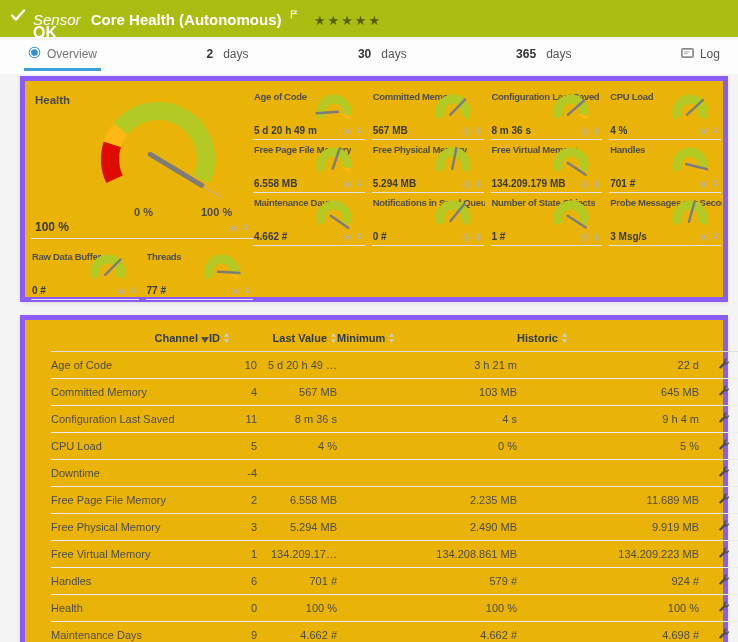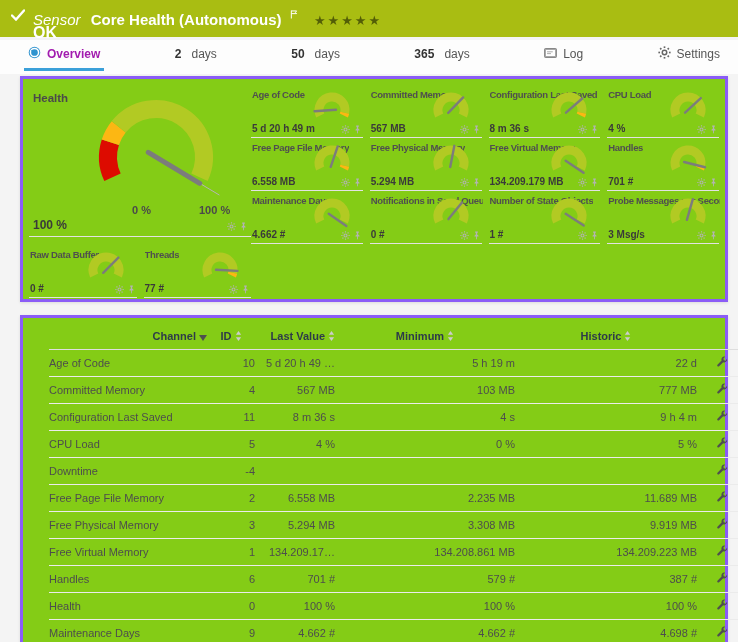--- a/index.html
+++ b/index.html
@@ -20,26 +20,26 @@
   .kind { font-style:italic; margin-right:6px; }
   .sensor-title { font-weight:bold; }
   .flag { margin-left:4px; vertical-align:super; }
   .stars { margin-left:12px; color:rgba(30,35,0,0.62); font-size:13px; letter-spacing:2px; }
   .status-ok { position:absolute; left:33px; top:24px; font-size:16px; font-weight:bold; }
 
   
   .topwhite { position:absolute; left:0; top:40px; right:0; height:34px; background:#fdfdfd; }
   .tabbar { position:absolute; left:24px; right:14px; top:0; height:31px; display:flex; justify-content:space-between; align-items:stretch; }
   .tab { display:flex; align-items:center; gap:6px; font-size:12px; color:#555; border-bottom:3px solid transparent; padding:0 4px; cursor:pointer; }
-  .tab.active { color:#a21caf; font-weight:bold; border-bottom-color:#3ba0d9; }
+  .tab.active { color:#737373; font-weight:normal; border-bottom-color:#3ba0d9; }
   .tab .num { font-weight:bold; color:#333; margin-right:4px; }
   .tab svg { flex:0 0 auto; }
 
   
-  .panel { position:absolute; left:20px; width:708px; background:#84cc16; border:3px solid #8b5cf6; box-shadow:0 1px 3px rgba(0,0,0,0.10); }
+  .panel { position:absolute; left:20px; width:708px; background:#eab308; border:5px solid #8b5cf6; box-shadow:0 1px 3px rgba(0,0,0,0.10); }
   .panel.gauges { top:76px; height:226px; }
   .panel.tablep { top:315px; height:420px; }
 
   
   .big-cell { position:absolute; left:6px; top:6px; width:222px; height:152px; border-bottom:1px solid #e2e2e2; }
   .big-cell .glabel { position:absolute; left:4px; top:7px; font-size:11.5px; font-weight:bold; color:#4a4a4a; }
   .big-cell svg.biggauge { position:absolute; right:0; top:2px; }
   .big-cell .gvalue { position:absolute; left:4px; bottom:4px; font-size:12px; font-weight:bold; color:#3a3a3a; }
   .minmax { position:absolute; bottom:20px; font-size:11px; font-weight:bold; color:#4a4a4a; }
   .minlab { left:103px; }
@@ -56,21 +56,21 @@
   .gcell .gvalue { position:absolute; left:1px; bottom:3px; font-size:10px; font-weight:bold; color:#3a3a3a; white-space:nowrap; }
   .gicons { position:absolute; right:1px; bottom:3px; display:flex; gap:3px; align-items:center; }
   .gicons span { display:inline-flex; cursor:pointer; }
   .big-cell .gicons { bottom:5px; right:3px; }
 
   
   .tablewrap { padding:2px 14px 0 26px; }
   table { width:100%; border-collapse:collapse; table-layout:fixed; font-size:11px; }
   col.c-chan { width:158px; } col.c-id { width:48px; } col.c-last { width:80px; }
   col.c-min { width:180px; } col.c-max { width:182px; } col.c-act { width:50px; }
-  th { font-size:11px; color:#2d3b49; font-weight:bold; text-align:center; padding:10px 0 7px; border-bottom:1px solid #dedede; white-space:nowrap; cursor:pointer; }
+  th { font-size:11px; color:#2d3b49; font-weight:bold; text-align:left; padding:10px 0 7px; border-bottom:1px solid #dedede; white-space:nowrap; cursor:pointer; }
   th.left { text-align:right; }
   th .sorticon { margin-left:3px; vertical-align:-1px; }
   td { padding:6px 0 6px; border-bottom:1px solid #ebebeb; color:#4d4d4d; text-align:right; white-space:nowrap; overflow:hidden; }
   td.chan { text-align:left; cursor:pointer; }
   td.act { text-align:center; }
   td.act span { cursor:pointer; display:inline-flex; }
 </style>
 </head>
 <body>
 
@@ -103,51 +103,35 @@
               <path d="M7 12.2 A5.2 5.2 0 1 1 7 1.8 A5.2 5.2 0 0 1 7 12.2z M7 10.6 A3.6 3.6 0 1 0 7 3.4 A3.6 3.6 0 0 0 7 10.6z" fill="#fff" fill-rule="evenodd"></path>
               <line x1="7.2" y1="7.2" x2="4.2" y2="5" stroke="#2f93cf" stroke-width="1.5" stroke-linecap="round"></line>
             </svg></span>
           <span>Overview</span>
         </div>
         <div class="tab">
           <span class="num">2</span>
           <span>days</span>
         </div>
         <div class="tab">
-          <span class="num">50</span>
+          <span class="num">30</span>
           <span>days</span>
         </div>
         <div class="tab">
           <span class="num">365</span>
           <span>days</span>
         </div>
         <div class="tab">
           <span><svg viewBox="0 0 14 11" width="13" height="10">
               <rect x="0.5" y="0.5" width="13" height="10" rx="1" fill="#a8a8a8" stroke="#7d7d7d"></rect>
               <rect x="2" y="2.2" width="10" height="6.6" fill="#fff"></rect>
               <line x1="3.2" y1="4.2" x2="9.5" y2="4.2" stroke="#a0a0a0"></line>
               <line x1="3.2" y1="6.2" x2="7.5" y2="6.2" stroke="#a0a0a0"></line>
             </svg></span>
           <span>Log</span>
-        </div>
-        <div class="tab">
-          <span><svg viewBox="0 0 14 14" width="13" height="13">
-              <circle cx="7" cy="7" r="2.4" fill="none" stroke="#666" stroke-width="1.6"></circle>
-              <g stroke="#666" stroke-width="1.8">
-                <line x1="7" y1="0.4" x2="7" y2="2.2"></line>
-                <line x1="7" y1="11.8" x2="7" y2="13.6"></line>
-                <line x1="0.4" y1="7" x2="2.2" y2="7"></line>
-                <line x1="11.8" y1="7" x2="13.6" y2="7"></line>
-                <line x1="2.3" y1="2.3" x2="3.6" y2="3.6"></line>
-                <line x1="10.4" y1="10.4" x2="11.7" y2="11.7"></line>
-                <line x1="2.3" y1="11.7" x2="3.6" y2="10.4"></line>
-                <line x1="10.4" y1="3.6" x2="11.7" y2="2.3"></line>
-              </g>
-            </svg></span>
-          <span>Settings</span>
         </div>
       </div>
   </div>
 
   <div class="panel gauges">
     <div class="big-cell">
       <div class="glabel">Health</div>
       <span id="biggauge-holder"><svg class="biggauge" viewBox="0 0 200 134" width="200" height="134">
             <path d="M 61.50 90.29 A 48 48 0 0 1 59.35 55.17" stroke="#dd0b00" stroke-width="18" fill="none"></path>
             <path d="M 59.35 55.17 A 48 48 0 0 1 67.70 39.79" stroke="#fcb713" stroke-width="18" fill="none"></path>
@@ -645,34 +629,34 @@
                     <path d="M4 12 0.8 7.6h6.4z" fill="#cccccc"></path>
                   </svg></span></th>
               <th></th>
             </tr>
           </thead>
         <tbody id="tbody">
             <tr>
               <td class="chan">Age of Code</td>
               <td>10</td>
               <td>5 d 20 h 49 …</td>
-              <td>5 h 19 m</td>
+              <td>3 h 21 m</td>
               <td>22 d</td>
               <td class="act"><span>
                   <svg viewBox="0 0 14 14" width="12" height="12">
                     <path d="M12.9 3.1a3.4 3.4 0 0 1-4.5 4.1L3.6 12a1.35 1.35 0 0 1-1.9-1.9l4.8-4.8A3.4 3.4 0 0 1 10.6 0.8l-2 2 0.5 2.1 2.1 0.5z" fill="#4f4f4f"></path>
                   </svg>
                 </span></td>
             </tr>
             <tr>
               <td class="chan">Committed Memory</td>
               <td>4</td>
               <td>567 MB</td>
               <td>103 MB</td>
-              <td>777 MB</td>
+              <td>645 MB</td>
               <td class="act"><span>
                   <svg viewBox="0 0 14 14" width="12" height="12">
                     <path d="M12.9 3.1a3.4 3.4 0 0 1-4.5 4.1L3.6 12a1.35 1.35 0 0 1-1.9-1.9l4.8-4.8A3.4 3.4 0 0 1 10.6 0.8l-2 2 0.5 2.1 2.1 0.5z" fill="#4f4f4f"></path>
                   </svg>
                 </span></td>
             </tr>
             <tr>
               <td class="chan">Configuration Last Saved</td>
               <td>11</td>
               <td>8 m 36 s</td>
@@ -717,21 +701,21 @@
               <td class="act"><span>
                   <svg viewBox="0 0 14 14" width="12" height="12">
                     <path d="M12.9 3.1a3.4 3.4 0 0 1-4.5 4.1L3.6 12a1.35 1.35 0 0 1-1.9-1.9l4.8-4.8A3.4 3.4 0 0 1 10.6 0.8l-2 2 0.5 2.1 2.1 0.5z" fill="#4f4f4f"></path>
                   </svg>
                 </span></td>
             </tr>
             <tr>
               <td class="chan">Free Physical Memory</td>
               <td>3</td>
               <td>5.294 MB</td>
-              <td>3.308 MB</td>
+              <td>2.490 MB</td>
               <td>9.919 MB</td>
               <td class="act"><span>
                   <svg viewBox="0 0 14 14" width="12" height="12">
                     <path d="M12.9 3.1a3.4 3.4 0 0 1-4.5 4.1L3.6 12a1.35 1.35 0 0 1-1.9-1.9l4.8-4.8A3.4 3.4 0 0 1 10.6 0.8l-2 2 0.5 2.1 2.1 0.5z" fill="#4f4f4f"></path>
                   </svg>
                 </span></td>
             </tr>
             <tr>
               <td class="chan">Free Virtual Memory</td>
               <td>1</td>
@@ -742,21 +726,21 @@
                   <svg viewBox="0 0 14 14" width="12" height="12">
                     <path d="M12.9 3.1a3.4 3.4 0 0 1-4.5 4.1L3.6 12a1.35 1.35 0 0 1-1.9-1.9l4.8-4.8A3.4 3.4 0 0 1 10.6 0.8l-2 2 0.5 2.1 2.1 0.5z" fill="#4f4f4f"></path>
                   </svg>
                 </span></td>
             </tr>
             <tr>
               <td class="chan">Handles</td>
               <td>6</td>
               <td>701 #</td>
               <td>579 #</td>
-              <td>387 #</td>
+              <td>924 #</td>
               <td class="act"><span>
                   <svg viewBox="0 0 14 14" width="12" height="12">
                     <path d="M12.9 3.1a3.4 3.4 0 0 1-4.5 4.1L3.6 12a1.35 1.35 0 0 1-1.9-1.9l4.8-4.8A3.4 3.4 0 0 1 10.6 0.8l-2 2 0.5 2.1 2.1 0.5z" fill="#4f4f4f"></path>
                   </svg>
                 </span></td>
             </tr>
             <tr>
               <td class="chan">Health</td>
               <td>0</td>
               <td>100 %</td>

